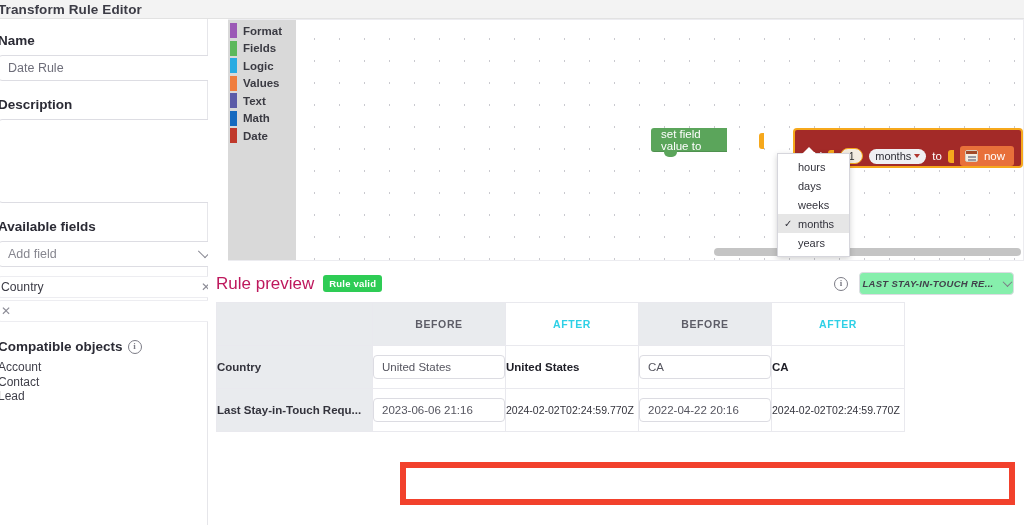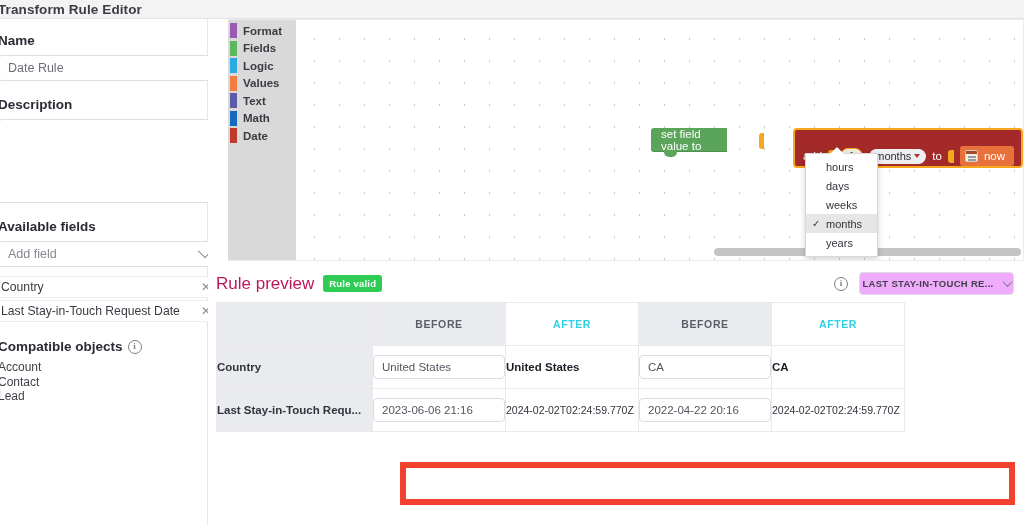--- a/index.html
+++ b/index.html
@@ -346,21 +346,21 @@
     position: absolute;
     left: 2px; top: 5px;
     width: 8px; height: 1.5px;
     box-shadow: 0 0 0 0 #8e8e8e, 0 3px 0 0 #9a9aa2;
     background: #9a9aa2;
   }
 
   
   .dropdown {
     position: absolute;
-    left: 509px;
+    left: 481px;
     top: 133px;
     width: 71px;
     background: #ffffff;
     border: 1px solid #d6d6dc;
     box-shadow: 0 2px 6px rgba(0,0,0,.18);
     z-index: 10;
     padding: 3px 0 4px 0;
   }
   .dropdown::before {
     content: "";
@@ -414,29 +414,30 @@
     align-items: center;
     gap: 11px;
     padding-right: 10px;
   }
   .obj-select {
     box-sizing: border-box;
     width: 155px;
     height: 23px;
     border: 1px solid #dcdce2;
     border-radius: 4px;
-    background: #f0abfc;
+    background: #86efac;
     font-size: 9.5px;
     font-weight: 700;
     letter-spacing: .3px;
     color: #41414b;
     display: flex;
     align-items: center;
     justify-content: center;
     gap: 10px;
+    font-style: italic;
   }
   .obj-select .chev2 {
     width: 6px; height: 6px;
     border-right: 1.4px solid #7b7b86;
     border-bottom: 1.4px solid #7b7b86;
     transform: rotate(45deg) translate(-1px,-1px);
   }
 
   table.preview {
     border-collapse: collapse;
@@ -530,21 +531,20 @@
       <span>Add field</span>
       <span class="chev"></span>
     </div>
 
     <div class="chip-list">
       <div class="chip">
         <span>Country</span>
         <span class="x">✕</span>
       </div>
       <div class="chip">
-        <span>Last Stay-in-Touch Request Date</span>
         <span class="x">✕</span>
       </div>
     </div>
 
     <div class="sb-sub">
       <span>Compatible objects</span>
       <span class="info-circle">i</span>
     </div>
     <div>
       <div class="obj-item">Account</div>

